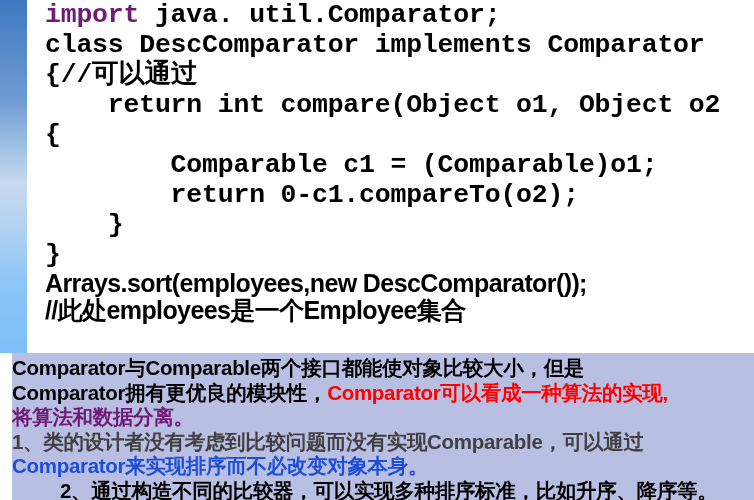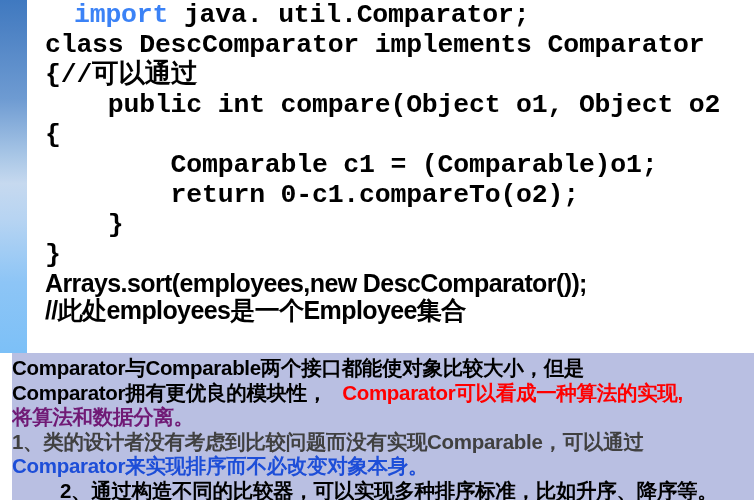--- a/index.html
+++ b/index.html
@@ -52,22 +52,21 @@
   .code-line {
     font-family: "Liberation Mono", "DejaVu Sans Mono", monospace;
     font-weight: bold;
     font-size: 26.5px;
     line-height: 30px;
     color: #000000;
     white-space: pre;
     letter-spacing: -0.2px;
   }
   .kw {
-    color: #3b82f6;
-    margin-left: 29px;
+    color: #701a75;
   }
   .code-line.sans {
     font-family: "Liberation Sans", sans-serif;
     font-weight: bold;
     font-size: 25px;
     line-height: 27px;
     letter-spacing: -0.6px;
   }
   #code-inner {
     position: absolute;
@@ -109,36 +108,36 @@
 
 <div id="slide">
 
   <div id="sidebar-bar"></div>
 
   <div id="code-area">
     <div id="code-inner">
         <div class="code-line"><span class="kw">import</span><span> java. util.Comparator;</span></div>
         <div class="code-line"><span>class DescComparator implements Comparator</span></div>
         <div class="code-line"><span>{//可以通过</span></div>
-        <div class="code-line"><span>    public int compare(Object o1, Object o2</span></div>
+        <div class="code-line"><span>    return int compare(Object o1, Object o2</span></div>
         <div class="code-line"><span>{</span></div>
         <div class="code-line"><span></span></div>
         <div class="code-line"><span>        Comparable c1 = (Comparable)o1;</span></div>
         <div class="code-line"><span>        return 0-c1.compareTo(o2);</span></div>
         <div class="code-line"><span>    }</span></div>
         <div class="code-line"><span>}</span></div>
         <div class="code-line sans">Arrays.sort(employees,new DescComparator());</div>
         <div class="code-line sans">//此处employees是一个Employee集合</div>
       </div>
   </div>
 
   <div id="notes-panel">
     <div id="notes-inner">
         <div class="note-line"><span style="color: rgb(0, 0, 0);">Comparator与Comparable两个接口都能使对象比较大小，但是</span></div>
-        <div class="note-line"><span style="color: rgb(0, 0, 0);">Comparator拥有更优良的模块性，</span><span style="color: rgb(255, 0, 0); margin-left: 15px;">Comparator可以看成一种算法的实现,</span></div>
+        <div class="note-line"><span style="color: rgb(0, 0, 0);">Comparator拥有更优良的模块性，</span><span style="color: rgb(255, 0, 0);">Comparator可以看成一种算法的实现,</span></div>
         <div class="note-line"><span style="color: #701a75;">将算法和数据分离。</span></div>
         <div class="note-line"><span style="color: #404040;">1、类的设计者没有考虑到比较问题而没有实现Comparable，可以通过</span></div>
         <div class="note-line"><span style="color: #1d4ed8;">Comparator来实现排序而不必改变对象本身。</span></div>
         <div class="note-line"><span style="color: rgb(0, 0, 0); padding-left: 48px;">2、通过构造不同的比较器，可以实现多种排序标准，比如升序、降序等。</span></div>
       </div>
 
   </div>
 
 </div>
 

